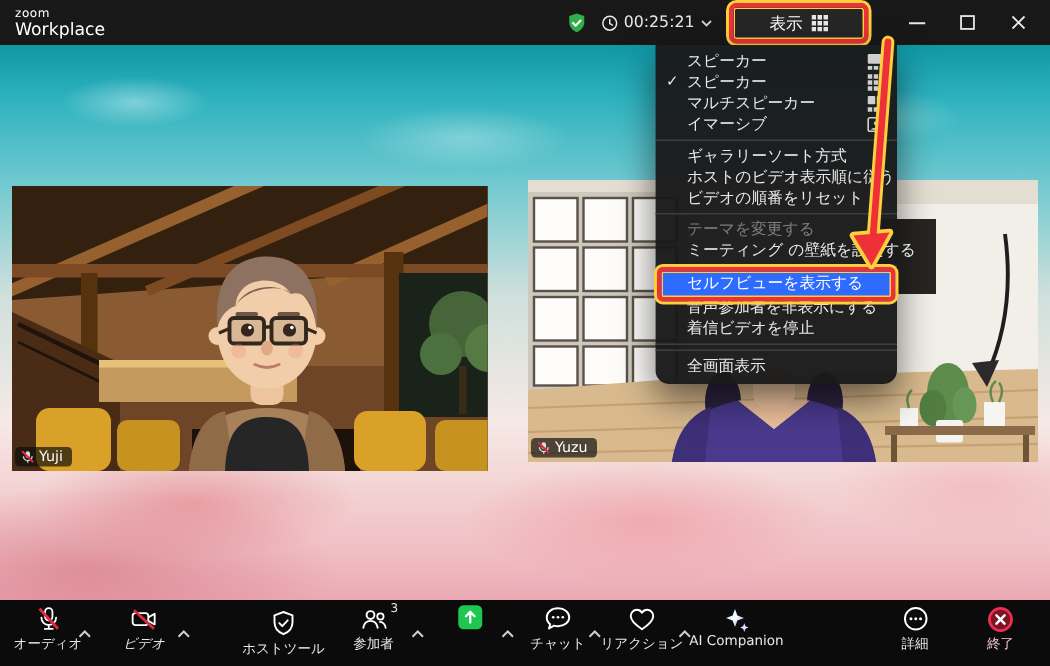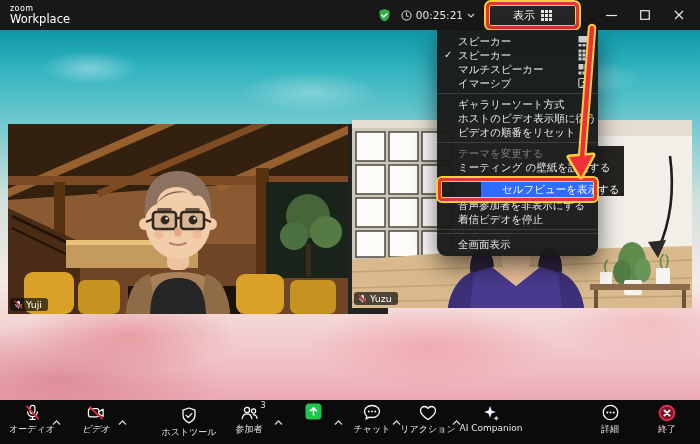--- a/index.html
+++ b/index.html
@@ -29,37 +29,37 @@
       radial-gradient(100px 30px at 310px 62px, rgba(255,255,255,.30), transparent 70%),
       radial-gradient(80px 26px at 585px 48px, rgba(255,255,255,.26), transparent 70%),
       radial-gradient(150px 52px at 130px 305px, rgba(224,122,132,.55), transparent 72%),
       radial-gradient(170px 58px at 430px 318px, rgba(238,152,160,.62), transparent 72%),
       radial-gradient(130px 48px at 650px 295px, rgba(242,172,178,.55), transparent 72%),
       radial-gradient(220px 75px at 60px 350px, rgba(206,102,114,.5), transparent 75%),
       linear-gradient(180deg,#0f97a6 0%,#2fb3bf 10%,#6cc8cf 24%,#cfe0dc 45%,#f6e9e6 68%,#f3d3d3 80%,#f0bdc3 92%,#eba9b4 100%);
     z-index:1;}
   .tile{position:absolute;overflow:hidden;background:#222;z-index:2;}
   .tile svg{display:block;}
-  .tile-yuji{left:8px;top:94px;width:380px;height:190px;}
+  .tile-yuji{left:8px;top:94px;width:317px;height:190px;}
   .tile-yuzu{left:352px;top:90px;width:340px;height:188px;}
   .nametag{position:absolute;left:2px;bottom:3px;display:flex;align-items:center;gap:3px;
     background:rgba(12,12,12,.68);border-radius:3px;padding:1px 6px 1px 4px;z-index:3;}
   .nametag span{color:#fff;font-size:9.5px;}
   
   .menu{position:absolute;left:437px;top:30px;width:161px;background:rgba(26,26,26,.97);
     border-radius:0 0 9px 9px;padding:4px 0 5px 0;z-index:40;
     box-shadow:0 10px 24px rgba(0,0,0,.55);}
   .mi{position:relative;height:14px;line-height:14px;font-size:10.5px;color:#e9e9e9;
     padding:0 22px 0 21px;white-space:nowrap;cursor:default;}
   .mi.disabled{color:#7e7e7e;}
   .mi .chk{position:absolute;left:7px;top:0;font-size:10px;color:#e9e9e9;}
   .mi .ricon{position:absolute;right:8px;top:1px;}
   .mi .sub{position:absolute;right:8px;top:-1px;font-size:12px;color:#cfcfcf;}
   .mdiv{border-top:1px solid #3e3e3e;margin:3px 0;}
-  .hl-wrap{position:relative;margin:0;padding-left:44px;}
+  .hl-wrap{position:relative;margin:0;}
   .mi.hl{height:17px;line-height:17px;background:#2e6bff;color:#fff;}
   .hl-box{left:1px;right:1px;top:-3px;bottom:-3px;border-radius:4px;}
   
   .arrow-ovl{position:absolute;left:0;top:0;width:700px;height:444px;z-index:60;pointer-events:none;}
   
   .toolbar{position:absolute;left:0;top:400px;width:700px;height:44px;background:#0b0b0b;z-index:10;}
   .tbi{position:absolute;top:3px;height:38px;display:flex;flex-direction:column;align-items:center;
     justify-content:flex-start;cursor:default;}
   .tbi .ic{height:19px;display:flex;align-items:center;justify-content:center;position:relative;}
   .tbi .lb{font-size:9px;color:#e8e8e8;margin-top:1px;white-space:nowrap;}

